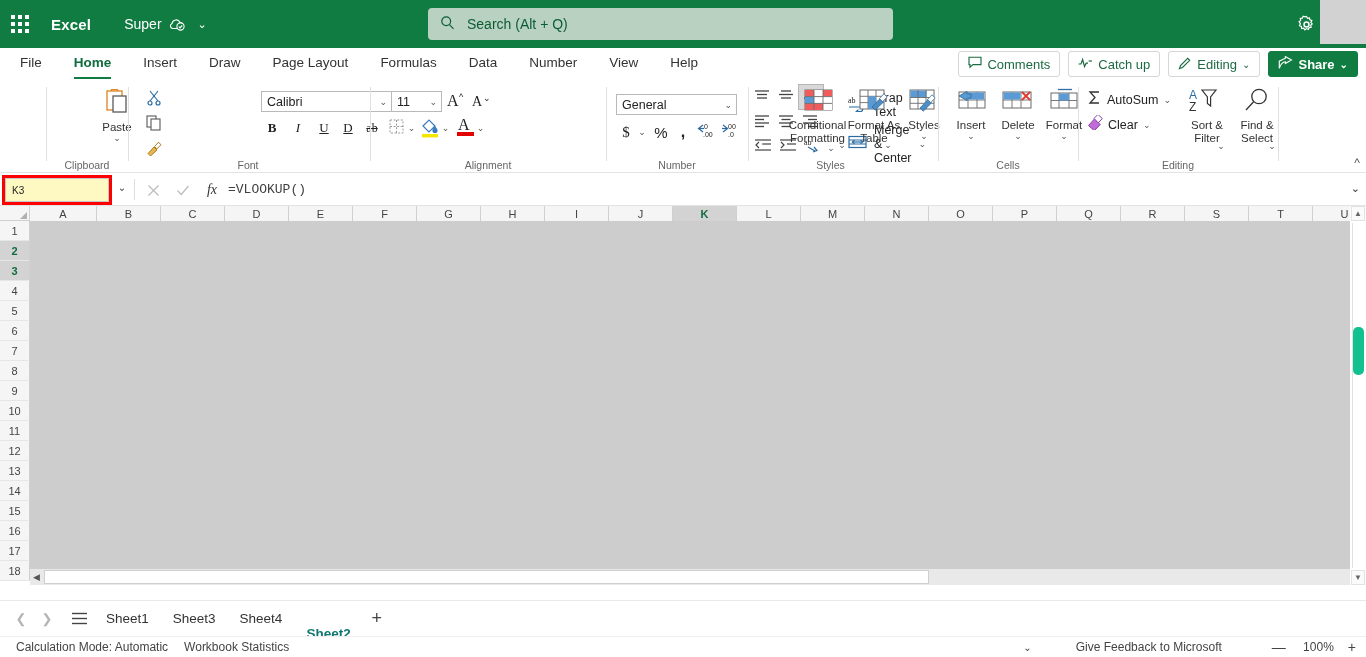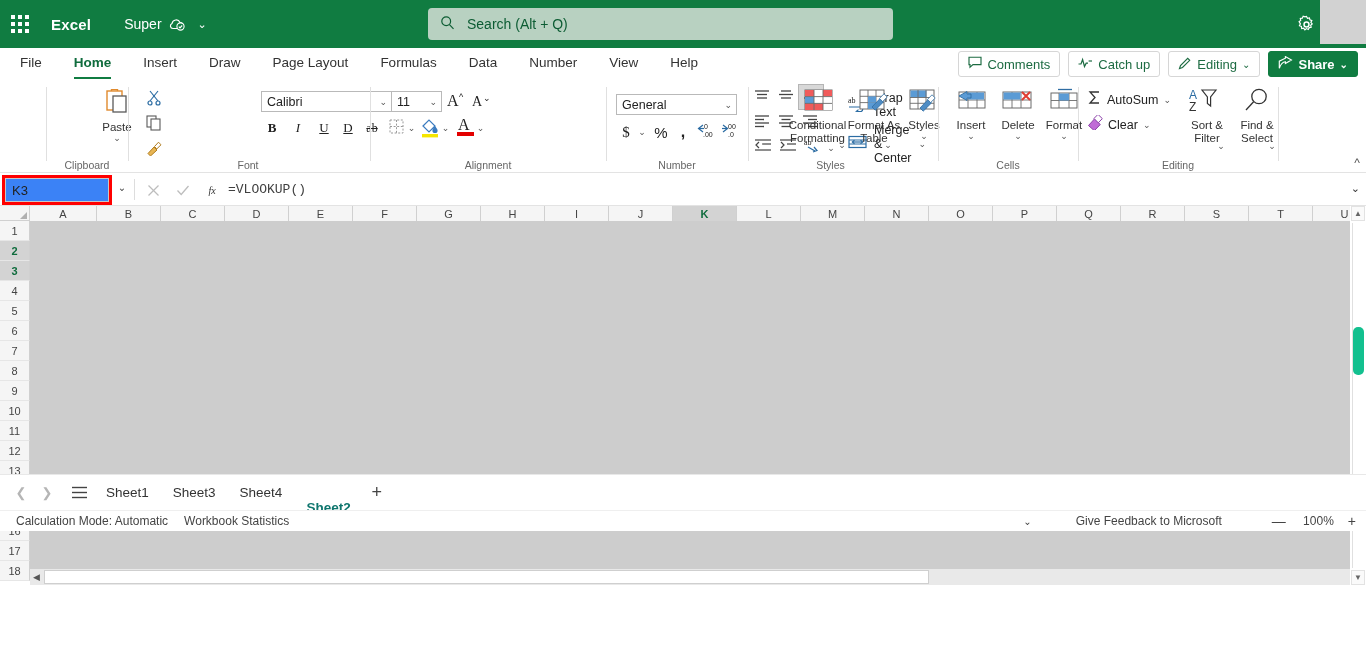--- a/index.html
+++ b/index.html
@@ -3,21 +3,21 @@
 <meta charset="utf-8">
 <style>
   * { box-sizing: border-box; }
   html, body {
     margin: 0; padding: 0;
     width: 1366px; height: 657px;
     overflow: hidden;
     font-family: "Liberation Sans", sans-serif;
     background: #fff;
   }
-  #app { position: relative; width: 1366px; height: 531px; }
+  #app { position: relative; width: 1366px; height: 657px; }
 
   
   .titlebar {
     position: absolute; top: 0; left: 0;
     width: 1366px; height: 48px;
     background: #107C41;
     display: flex; align-items: center;
   }
   .waffle {
     width: 40px; height: 48px;
@@ -174,24 +174,24 @@
     position: absolute; top: 173px; left: 0;
     width: 1366px; height: 33px; background: #fff;
     display: flex; align-items: center; border-bottom: 1px solid #e3e3e3;
   }
   .namebox-outer {
     position: absolute; left: 2px; top: 2px;
     width: 110px; height: 30px;
     border: 3px solid #FF0000;
   }
   .namebox {
-    width: 100%; height: 100%; background: #3b82f6;
+    width: 100%; height: 100%; background: #fef9c3;
     border: 1px solid #c7c7c7;
     display: flex; align-items: center; padding-left: 6px;
-    font-size: 13px; color: #222; cursor: text;
+    font-size: 10px; color: #222; cursor: text;
   }
   .nb-chev {
     position: absolute; left: 114px; top: 9px;
     width: 16px; font-size: 10px; color: #444;
     text-align: center; cursor: pointer;
   }
   .fb-sep { position: absolute; left: 134px; top: 6px; width: 1px; height: 21px; background: #ddd; }
   .fb-ic {
     position: absolute; top: 7px; width: 22px; height: 20px;
     display: flex; align-items: center; justify-content: center; cursor: pointer;
@@ -818,21 +818,21 @@
       <svg width="13" height="13" viewBox="0 0 13 13">
           <line x1="1.5" y1="1.5" x2="11.5" y2="11.5" stroke="#bdbdbd" stroke-width="1.3"></line>
           <line x1="11.5" y1="1.5" x2="1.5" y2="11.5" stroke="#bdbdbd" stroke-width="1.3"></line>
         </svg>
     </div>
     <div class="fb-ic" style="left:172px;">
       <svg width="14" height="13" viewBox="0 0 14 13">
           <polyline points="1.5,6.5 5.2,10.5 12.5,2" fill="none" stroke="#bdbdbd" stroke-width="1.3"></polyline>
         </svg>
     </div>
-    <div class="fb-ic" style="left:200px;width:24px;font-family:'Liberation Serif',serif;font-size:10px;font-style:italic;color:#333;">fx</div>
+    <div class="fb-ic" style="left:200px;width:24px;font-family:'Liberation Serif',serif;font-size:14px;font-style:italic;color:#333;">fx</div>
     <div class="formula-input">=VLOOKUP()</div>
     <div class="fb-expand">⌄</div>
   </div>
 
   <div class="gridarea">
     <div class="selectall"></div>
     <div class="colhead" id="colhead">
         <div class="ch" style="width: 67px;">A</div>
         <div class="ch" style="width: 64px;">B</div>
         <div class="ch" style="width: 64px;">C</div>

